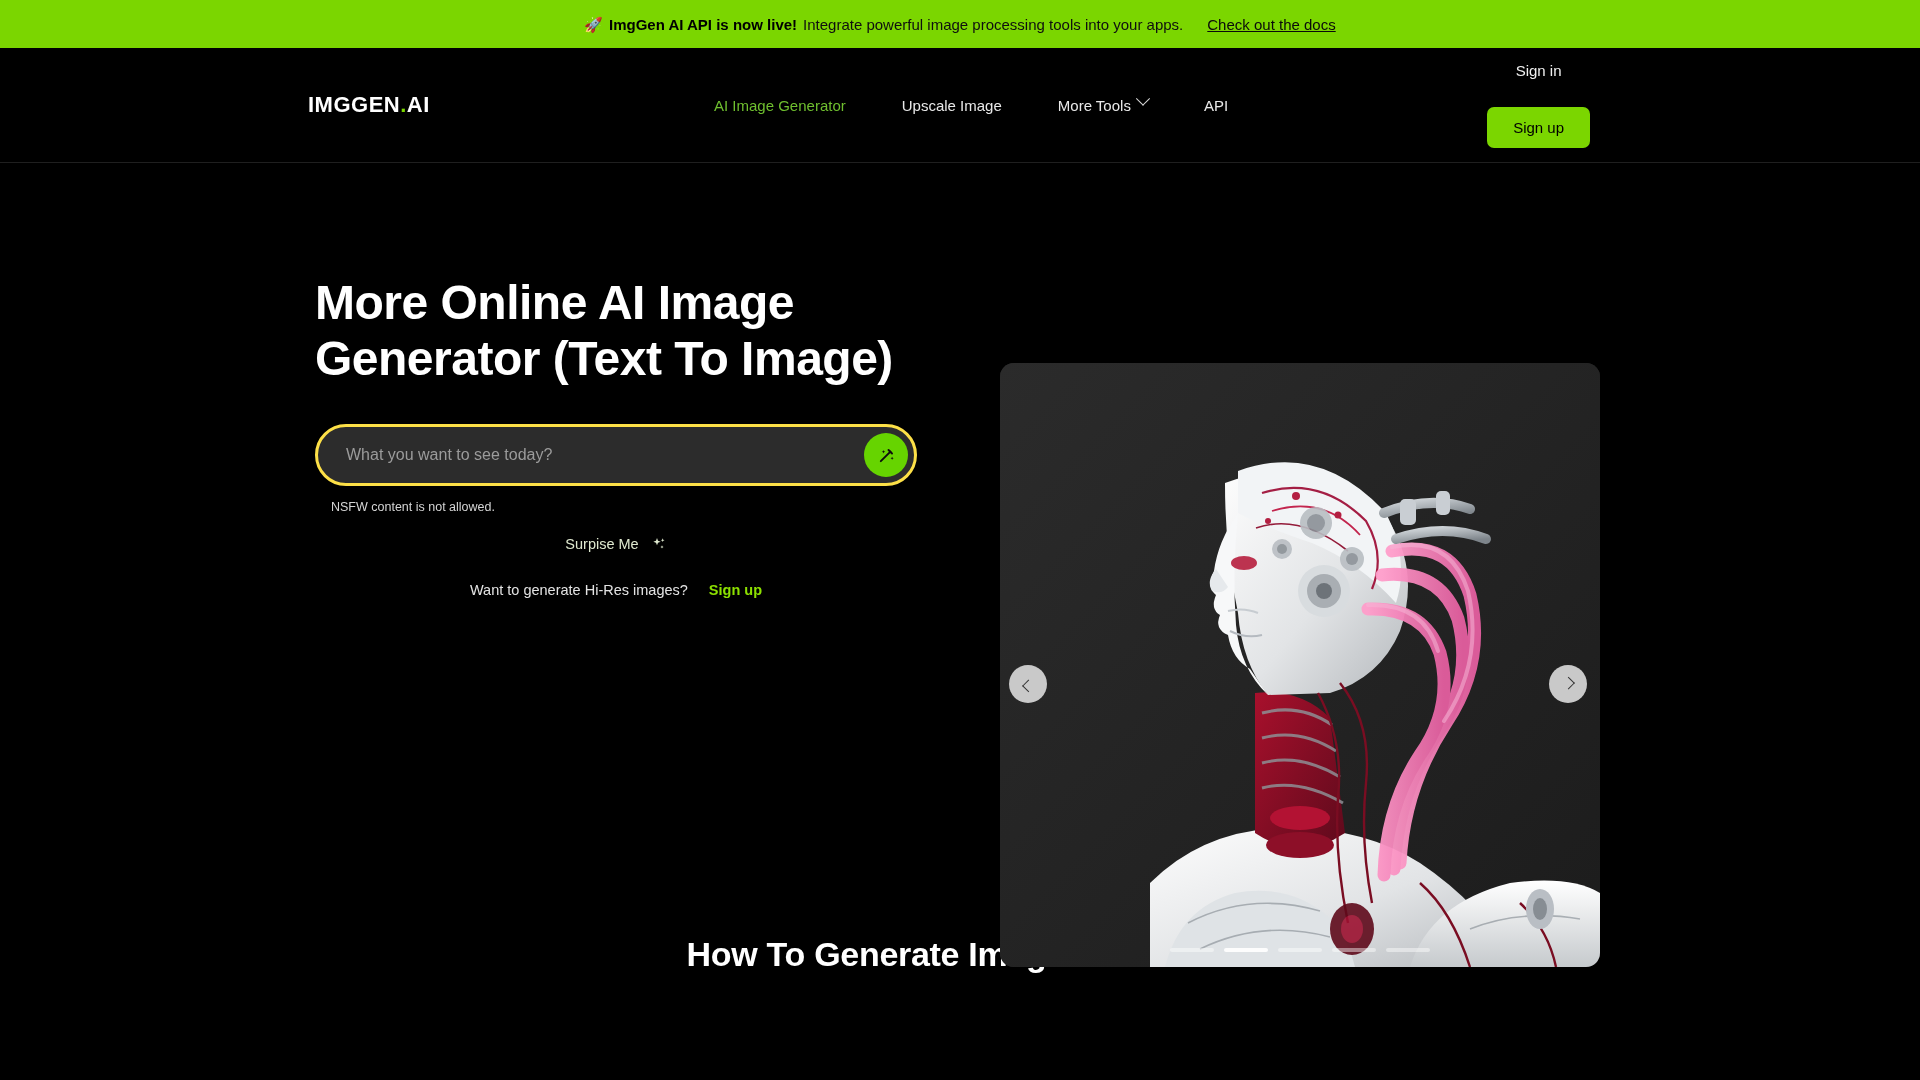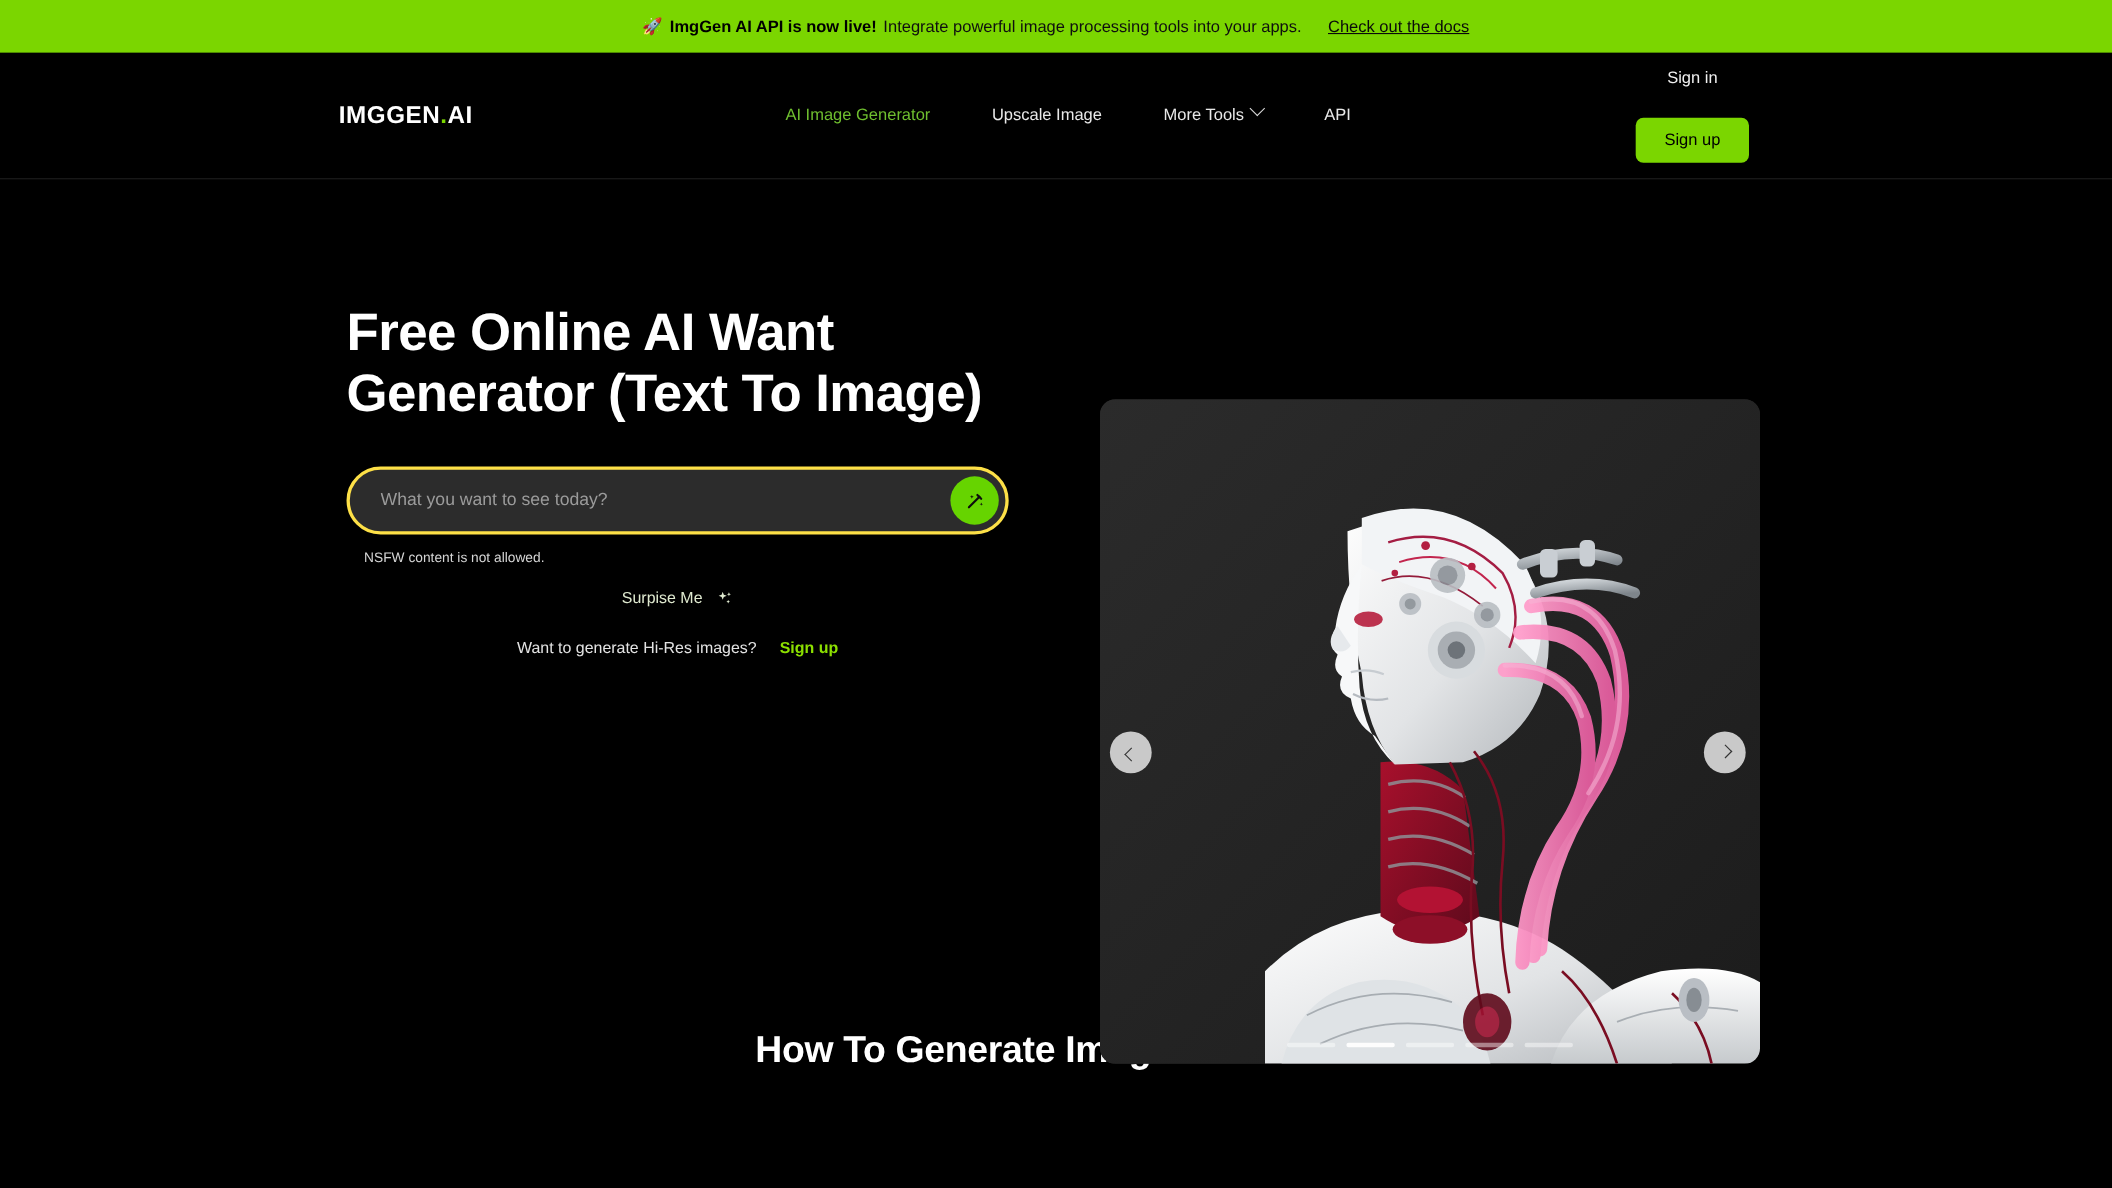--- a/index.html
+++ b/index.html
@@ -333,21 +333,21 @@
 
   <div class="header-right">
     <span class="signin-link">Sign in</span>
     <button class="signup-btn">Sign up</button>
   </div>
 </header>
 
 <section class="hero">
 
   <div class="hero-left">
-    <h1 class="hero-title">Free Online AI Want Generator (Text To Image)</h1>
+    <h1 class="hero-title">More Online AI Image Generator (Text To Image)</h1>
 
     <div class="prompt-wrap">
       <div class="prompt-box">
         <input class="prompt-input" type="text" placeholder="What you want to see today?" value="" style="">
       </div>
       <button class="prompt-go">
         <svg width="21" height="21" viewBox="0 0 24 24" fill="none">
           <path d="M5.5 18.5 L16.5 7.5" stroke="#0d0d0d" stroke-width="2.2" stroke-linecap="round"></path>
           <path d="M14.3 5.7 L18.3 9.7" stroke="#0d0d0d" stroke-width="2.2" stroke-linecap="round"></path>
           <path d="M8.6 5.6 l.55 1.45 1.45 .55 -1.45 .55 -.55 1.45 -.55 -1.45 -1.45 -.55 1.45 -.55z" fill="#0d0d0d"></path>

